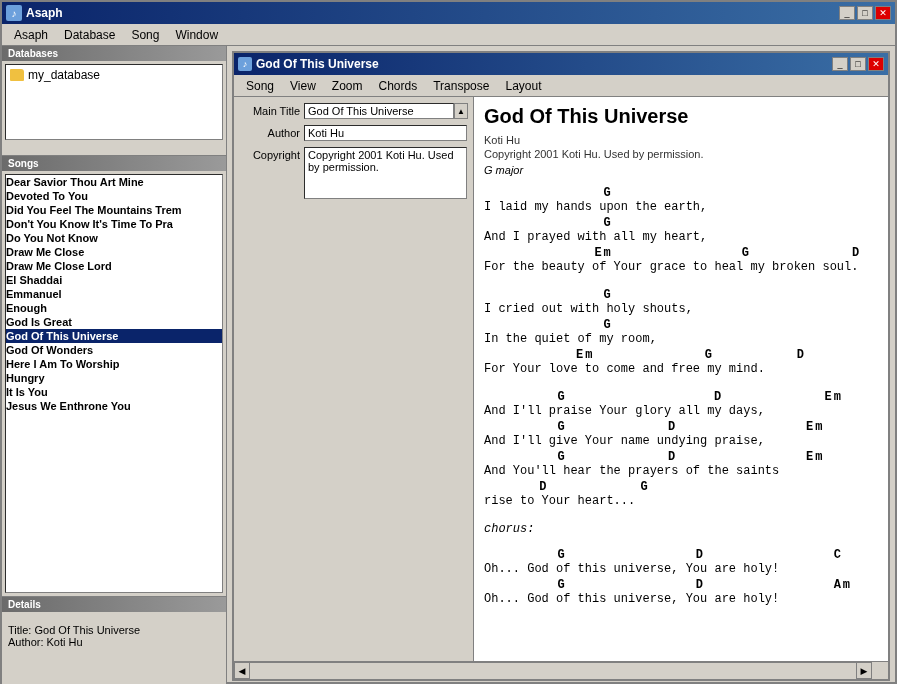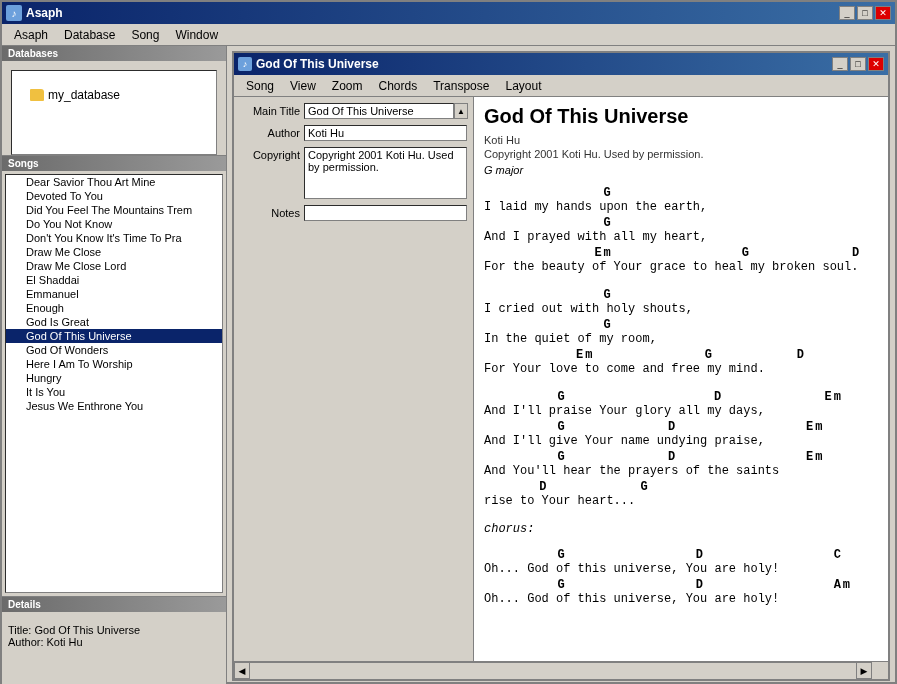--- a/index.html
+++ b/index.html
@@ -109,25 +109,25 @@
       font-weight: bold;
     }
 
     .databases-section {
       height: 110px;
       border-bottom: 1px solid #808080;
     }
 
     .databases-list {
       background: white;
-      height: 85px;
-      margin: 9px;
+      height: 76px;
+      margin: 3px;
       border: 1px inset #808080;
       overflow-y: auto;
-      padding: 16px;
+      padding: 2px;
     }
 
     .db-item {
       display: flex;
       align-items: center;
       gap: 4px;
       padding: 1px 2px;
       cursor: pointer;
     }
     .folder-icon {
@@ -148,25 +148,26 @@
     .songs-list {
       background: white;
       flex: 1;
       margin: 3px;
       border: 1px inset #808080;
       overflow-y: auto;
       font-size: 11px;
     }
 
     .song-item {
-      padding: 1px 20px;
+      padding: 1px 0;
       cursor: pointer;
       white-space: nowrap;
       overflow: hidden;
       text-overflow: ellipsis;
+      font-weight: bold;
     }
     .song-item.selected { background: #0a246a; color: white; }
 
     
     .details-section {
       height: 90px;
       border-top: 1px solid #808080;
     }
 
     .details-content {
@@ -374,22 +375,22 @@
           </div>
         </div>
       </div>
 
       <div class="panel-section songs-section">
         <div class="panel-header">Songs</div>
         <div class="songs-list" id="songs-list">
         <div class="song-item">Dear Savior Thou Art Mine</div>
             <div class="song-item">Devoted To You</div>
             <div class="song-item">Did You Feel The Mountains Trem</div>
+            <div class="song-item">Don't You Know It's Time To Pra</div>
             <div class="song-item">Do You Not Know</div>
-            <div class="song-item">Don't You Know It's Time To Pra</div>
             <div class="song-item">Draw Me Close</div>
             <div class="song-item">Draw Me Close Lord</div>
             <div class="song-item">El Shaddai</div>
             <div class="song-item">Emmanuel</div>
             <div class="song-item">Enough</div>
             <div class="song-item">God Is Great</div>
             <div class="song-item selected">God Of This Universe</div>
             <div class="song-item">God Of Wonders</div>
             <div class="song-item">Here I Am To Worship</div>
             <div class="song-item">Hungry</div>
@@ -450,24 +451,20 @@
           <div class="form-row">
             <span class="form-label">Author</span>
             <input class="form-input" type="text" style="flex: 1 1 0%;" value="Koti Hu">
           </div>
 
           <div class="form-row">
             <span class="form-label">Copyright</span>
             <textarea class="form-input-multi" style="">Copyright 2001 Koti Hu. Used by permission.</textarea>
           </div>
 
-          <div class="form-row">
-            <span class="form-label">Notes</span>
-            <input class="form-input" type="text" style="flex: 1 1 0%;" value="">
-          </div>
         </div>
 
         <div class="song-view-panel" id="song-view">
           <div class="song-title-display">God Of This Universe</div>
           <div class="song-meta">Koti Hu</div>
           <div class="song-meta">Copyright 2001 Koti Hu. Used by permission.</div>
           <div class="song-key">G major</div>
 
           <div class="verse-block">
             <div class="chord-line">&nbsp;&nbsp;&nbsp;&nbsp;&nbsp;&nbsp;&nbsp;&nbsp;&nbsp;&nbsp;&nbsp;&nbsp;&nbsp;G</div>

